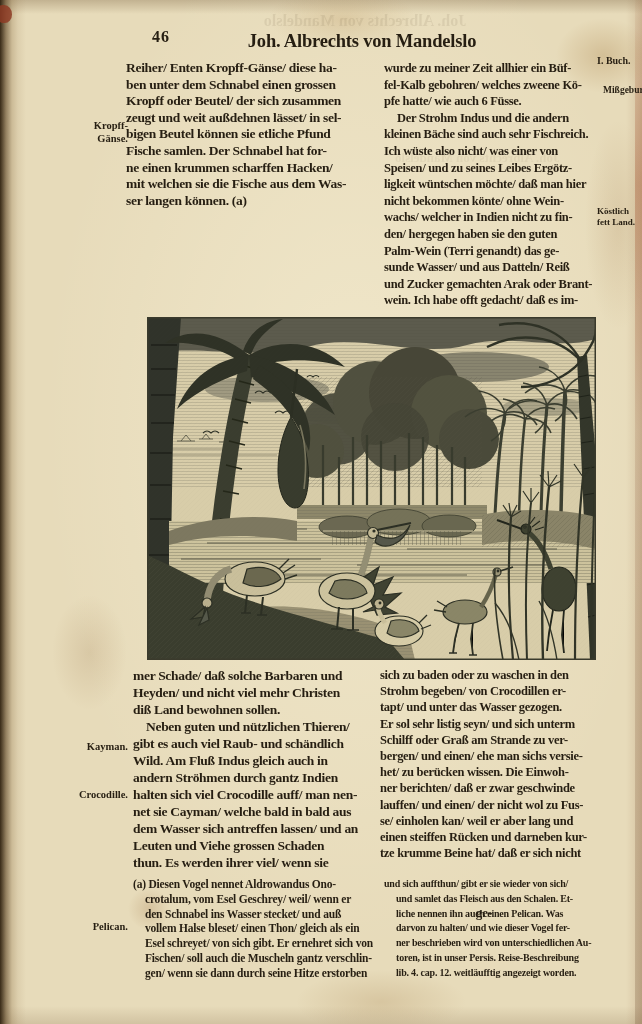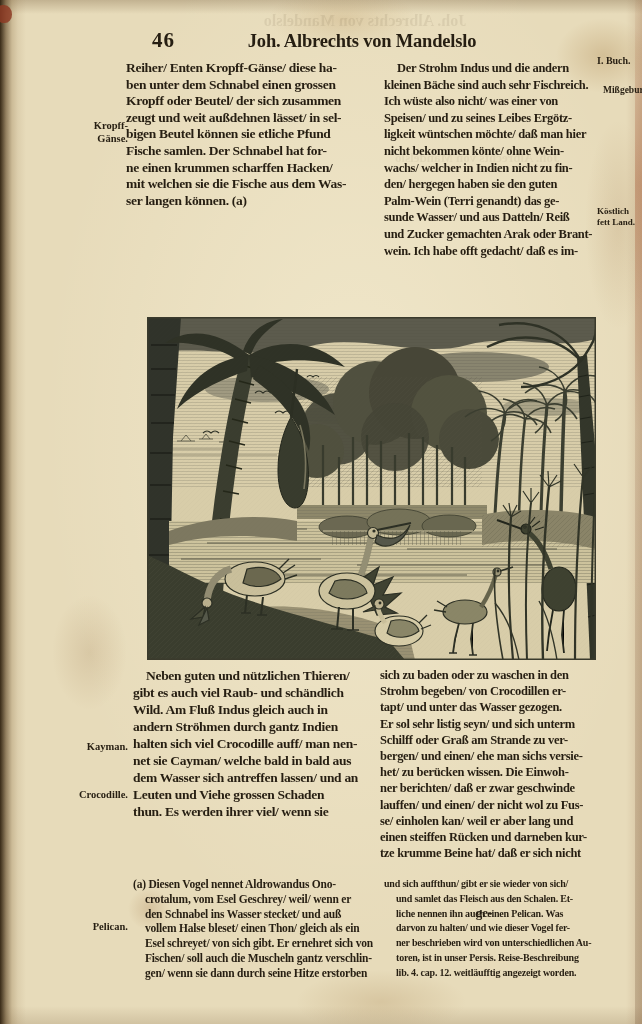--- a/index.html
+++ b/index.html
@@ -15,21 +15,21 @@
       linear-gradient(to top, rgba(110,84,50,0.18) 0px, rgba(110,84,50,0) 18px),
       #e7dbba;
   }
   .stain{position:absolute;border-radius:50%;pointer-events:none;}
   .corner-mark{position:absolute;left:-3px;top:5px;width:15px;height:18px;border-radius:40% 60% 55% 45%;
     background:#8d3b24;opacity:.85;}
   .right-edge{position:absolute;right:0;top:0;width:7px;height:100%;
     background:linear-gradient(to bottom, rgba(160,110,75,0.05), rgba(178,112,78,0.5) 18%, rgba(150,100,70,0.18) 42%, rgba(120,90,60,0.28) 100%);}
   .ghost{position:absolute;transform:scaleX(-1);opacity:0.09;filter:blur(0.7px);
     font-weight:bold;color:#4a3a20;white-space:nowrap;}
-  .pagenum{position:absolute;left:152px;top:28px;font-size:21px;font-weight:bold;letter-spacing:1px;}
+  .pagenum{position:absolute;left:152px;top:28px;font-size:16px;font-weight:bold;letter-spacing:1px;}
   .header{position:absolute;left:150px;top:31px;width:424px;text-align:center;
     font-size:18.5px;font-weight:bold;letter-spacing:-0.2px;}
   .book-label{position:absolute;left:597px;top:55px;font-size:10px;font-weight:bold;white-space:nowrap;}
   .mnote{position:absolute;font-size:10.5px;font-weight:bold;line-height:12.5px;white-space:pre-line;}
   .mnote.left{left:0;width:128px;text-align:right;}
   .mnote.right{text-align:left;white-space:pre-line;}
   .col{position:absolute;font-weight:bold;}
   .col .para{margin:0;white-space:pre-line;}
   .para.indent{text-indent:13px;}
   .top-left{left:126px;top:60px;width:250px;font-size:13.5px;line-height:16.6px;letter-spacing:-0.3px;}
@@ -80,20 +80,23 @@
 ben unter dem Schnabel einen grossen
 Kropff oder Beutel/ der sich zusammen
 zeugt und weit außdehnen lässet/ in sel-
 bigen Beutel können sie etliche Pfund
 Fische samlen.  Der Schnabel hat for-
 ne einen krummen scharffen Hacken/
 mit welchen sie die Fische aus dem Was-
 ser langen können. (a)</p>
   </div>
   <div class="col top-right">
+    <p class="para">wurde zu meiner Zeit allhier ein Büf-
+fel-Kalb gebohren/ welches zweene Kö-
+pfe hatte/ wie auch 6 Füsse.</p>
     <p class="para indent">Der Strohm Indus und die andern
 kleinen Bäche sind auch sehr Fischreich.
 Ich wüste also nicht/ was einer von
 Speisen/ und zu seines Leibes Ergötz-
 ligkeit wüntschen möchte/ daß man hier
 nicht bekommen könte/ ohne Wein-
 wachs/ welcher in Indien nicht zu fin-
 den/ hergegen haben sie den guten
 Palm-Wein (Terri genandt) das ge-
 sunde Wasser/ und aus Datteln/ Reiß
@@ -319,20 +322,23 @@
         </g>
         <path d="M372,343 C368,322 360,300 348,286 M410,343 C406,318 400,298 392,284" stroke-width="1.4"></path>
       </g>
 
       <rect x="0" y="0" width="449" height="343" fill="url(#hD)" opacity="0.05"></rect>
       <rect x="0.75" y="0.75" width="447.5" height="341.5" fill="none" stroke="#3a3a2c" stroke-width="1.5"></rect>
     </svg>
   </div>
 
   <div class="col bot-left">
+    <p class="para">mer Schade/ daß solche Barbaren und
+Heyden/ und nicht viel mehr Christen
+diß Land bewohnen sollen.</p>
     <p class="para indent">Neben guten und nützlichen Thieren/
 gibt es auch viel Raub- und schändlich
 Wild.  Am Fluß Indus gleich auch in
 andern Ströhmen durch gantz Indien
 halten sich viel Crocodille auff/ man nen-
 net sie Cayman/ welche bald in bald aus
 dem Wasser sich antreffen lassen/ und an
 Leuten und Viehe grossen Schaden
 thun.  Es werden ihrer viel/ wenn sie</p>
   </div>

